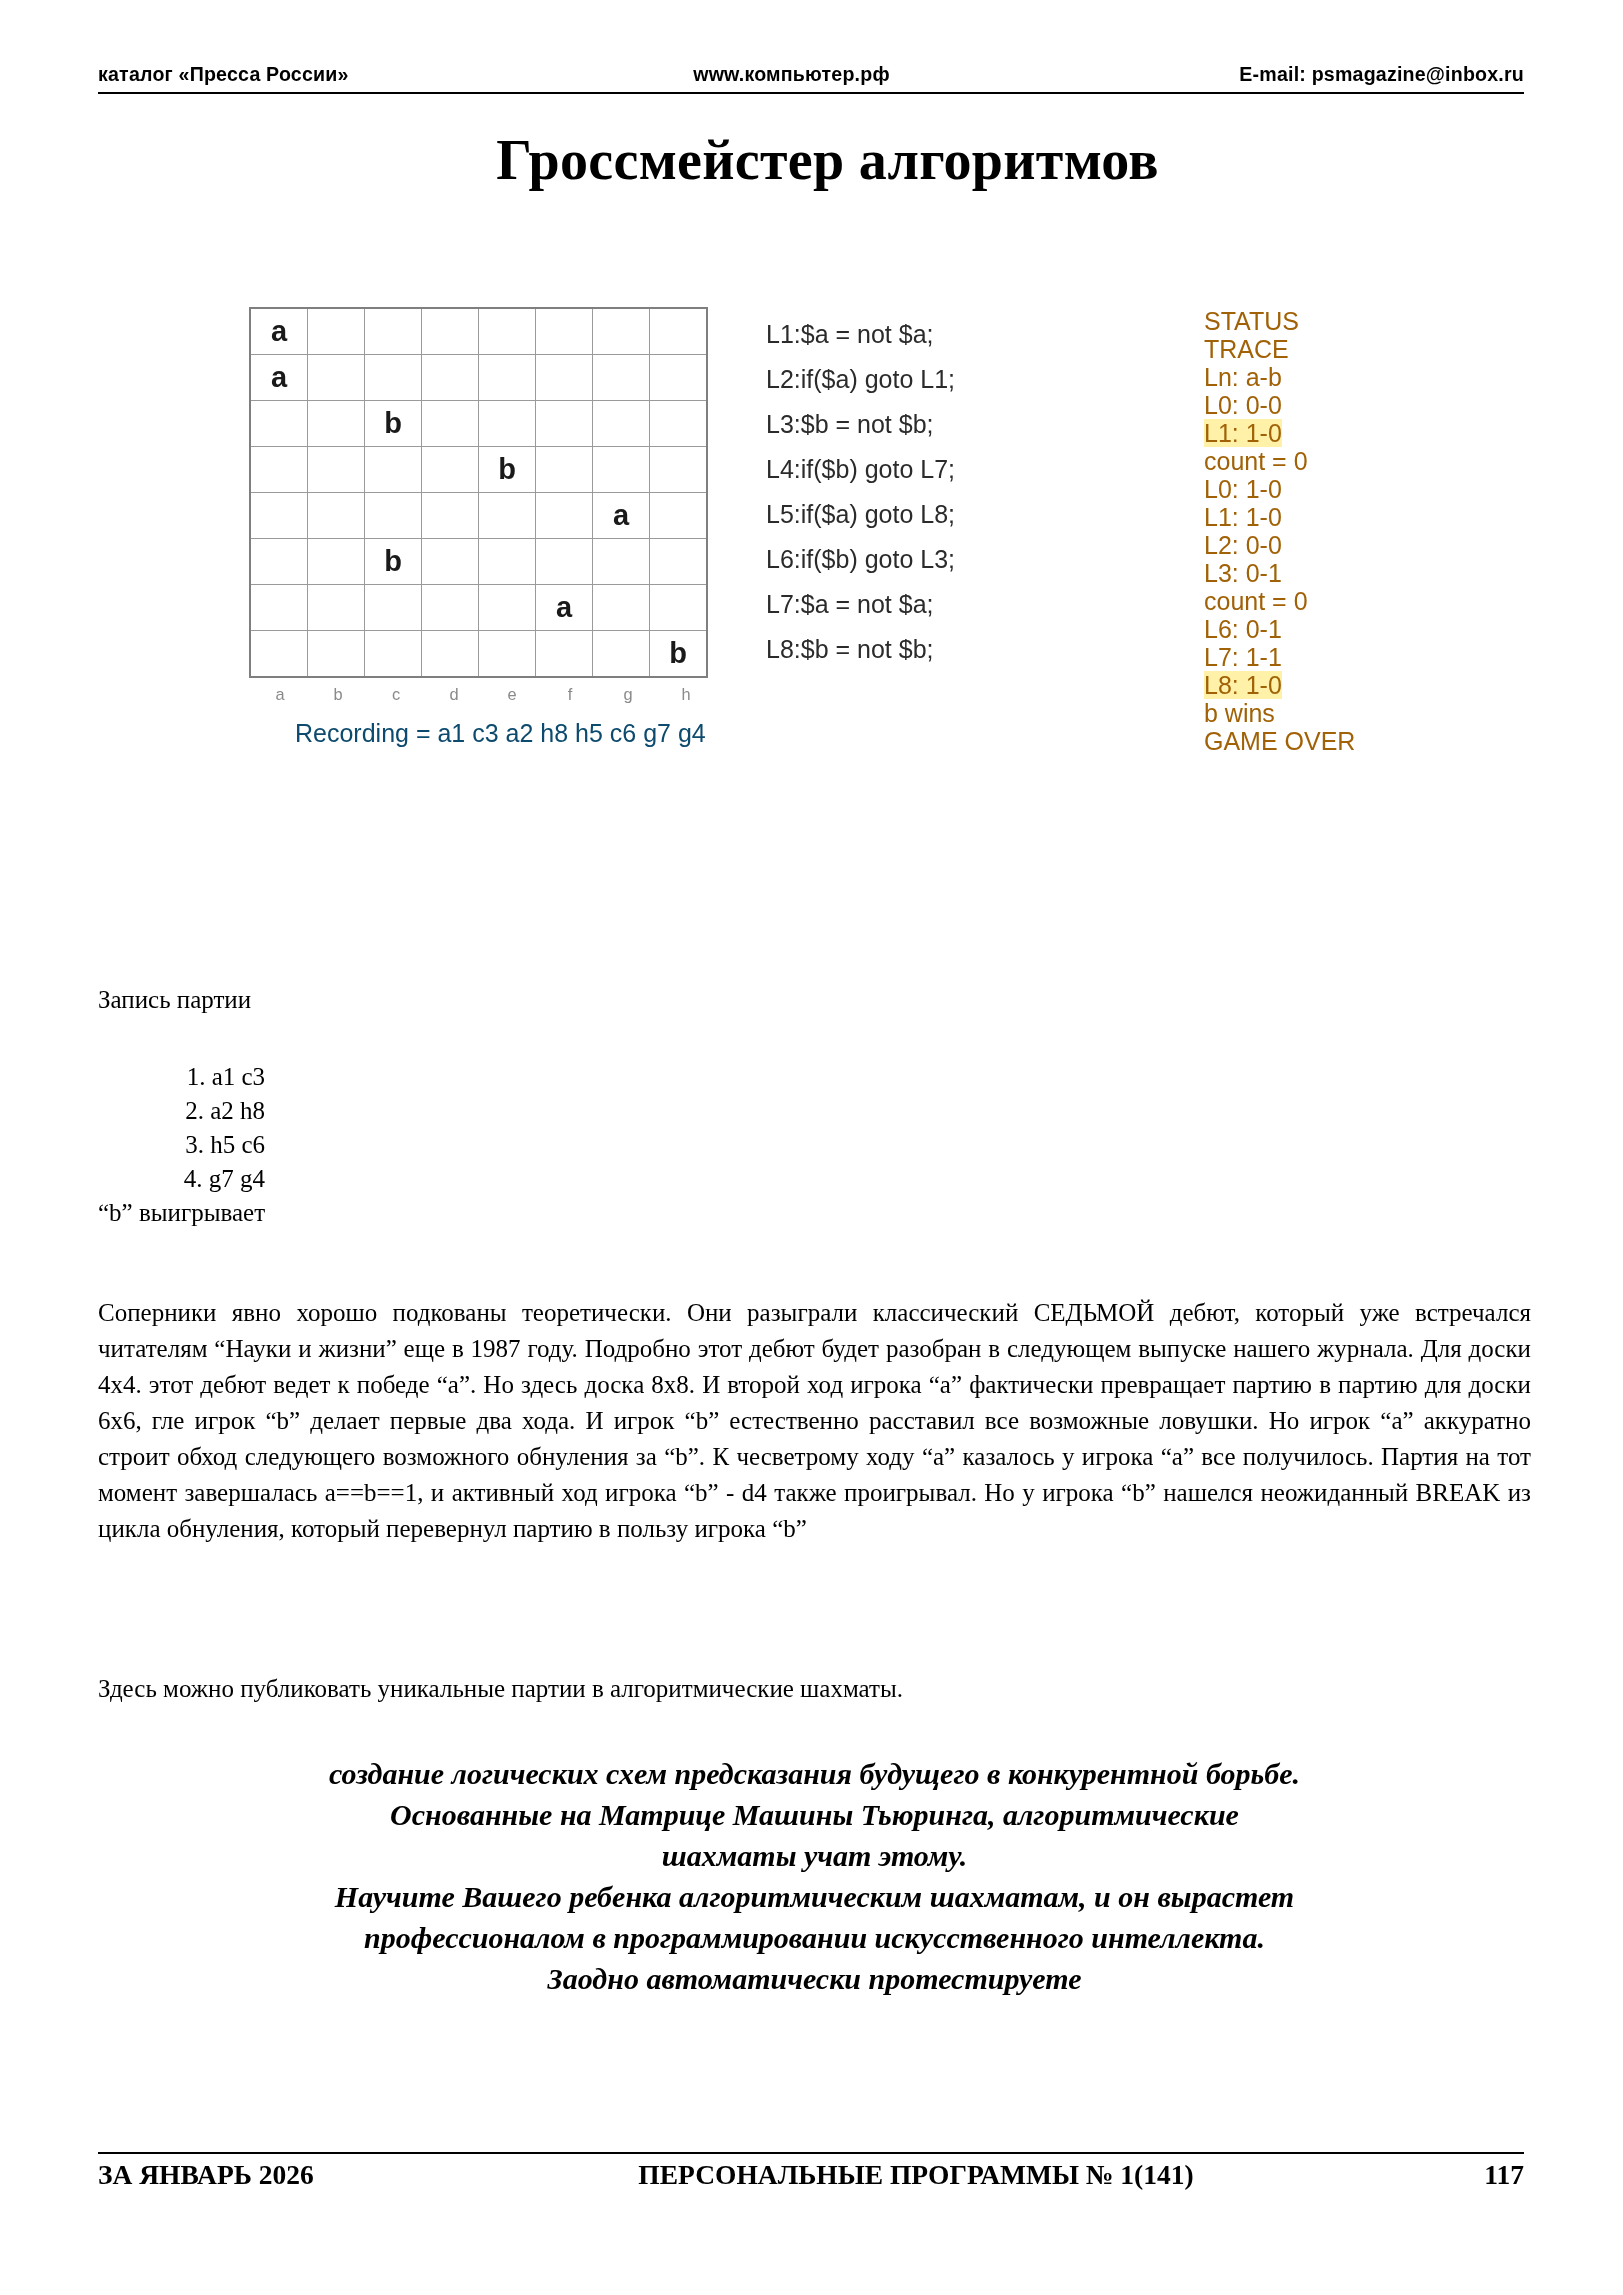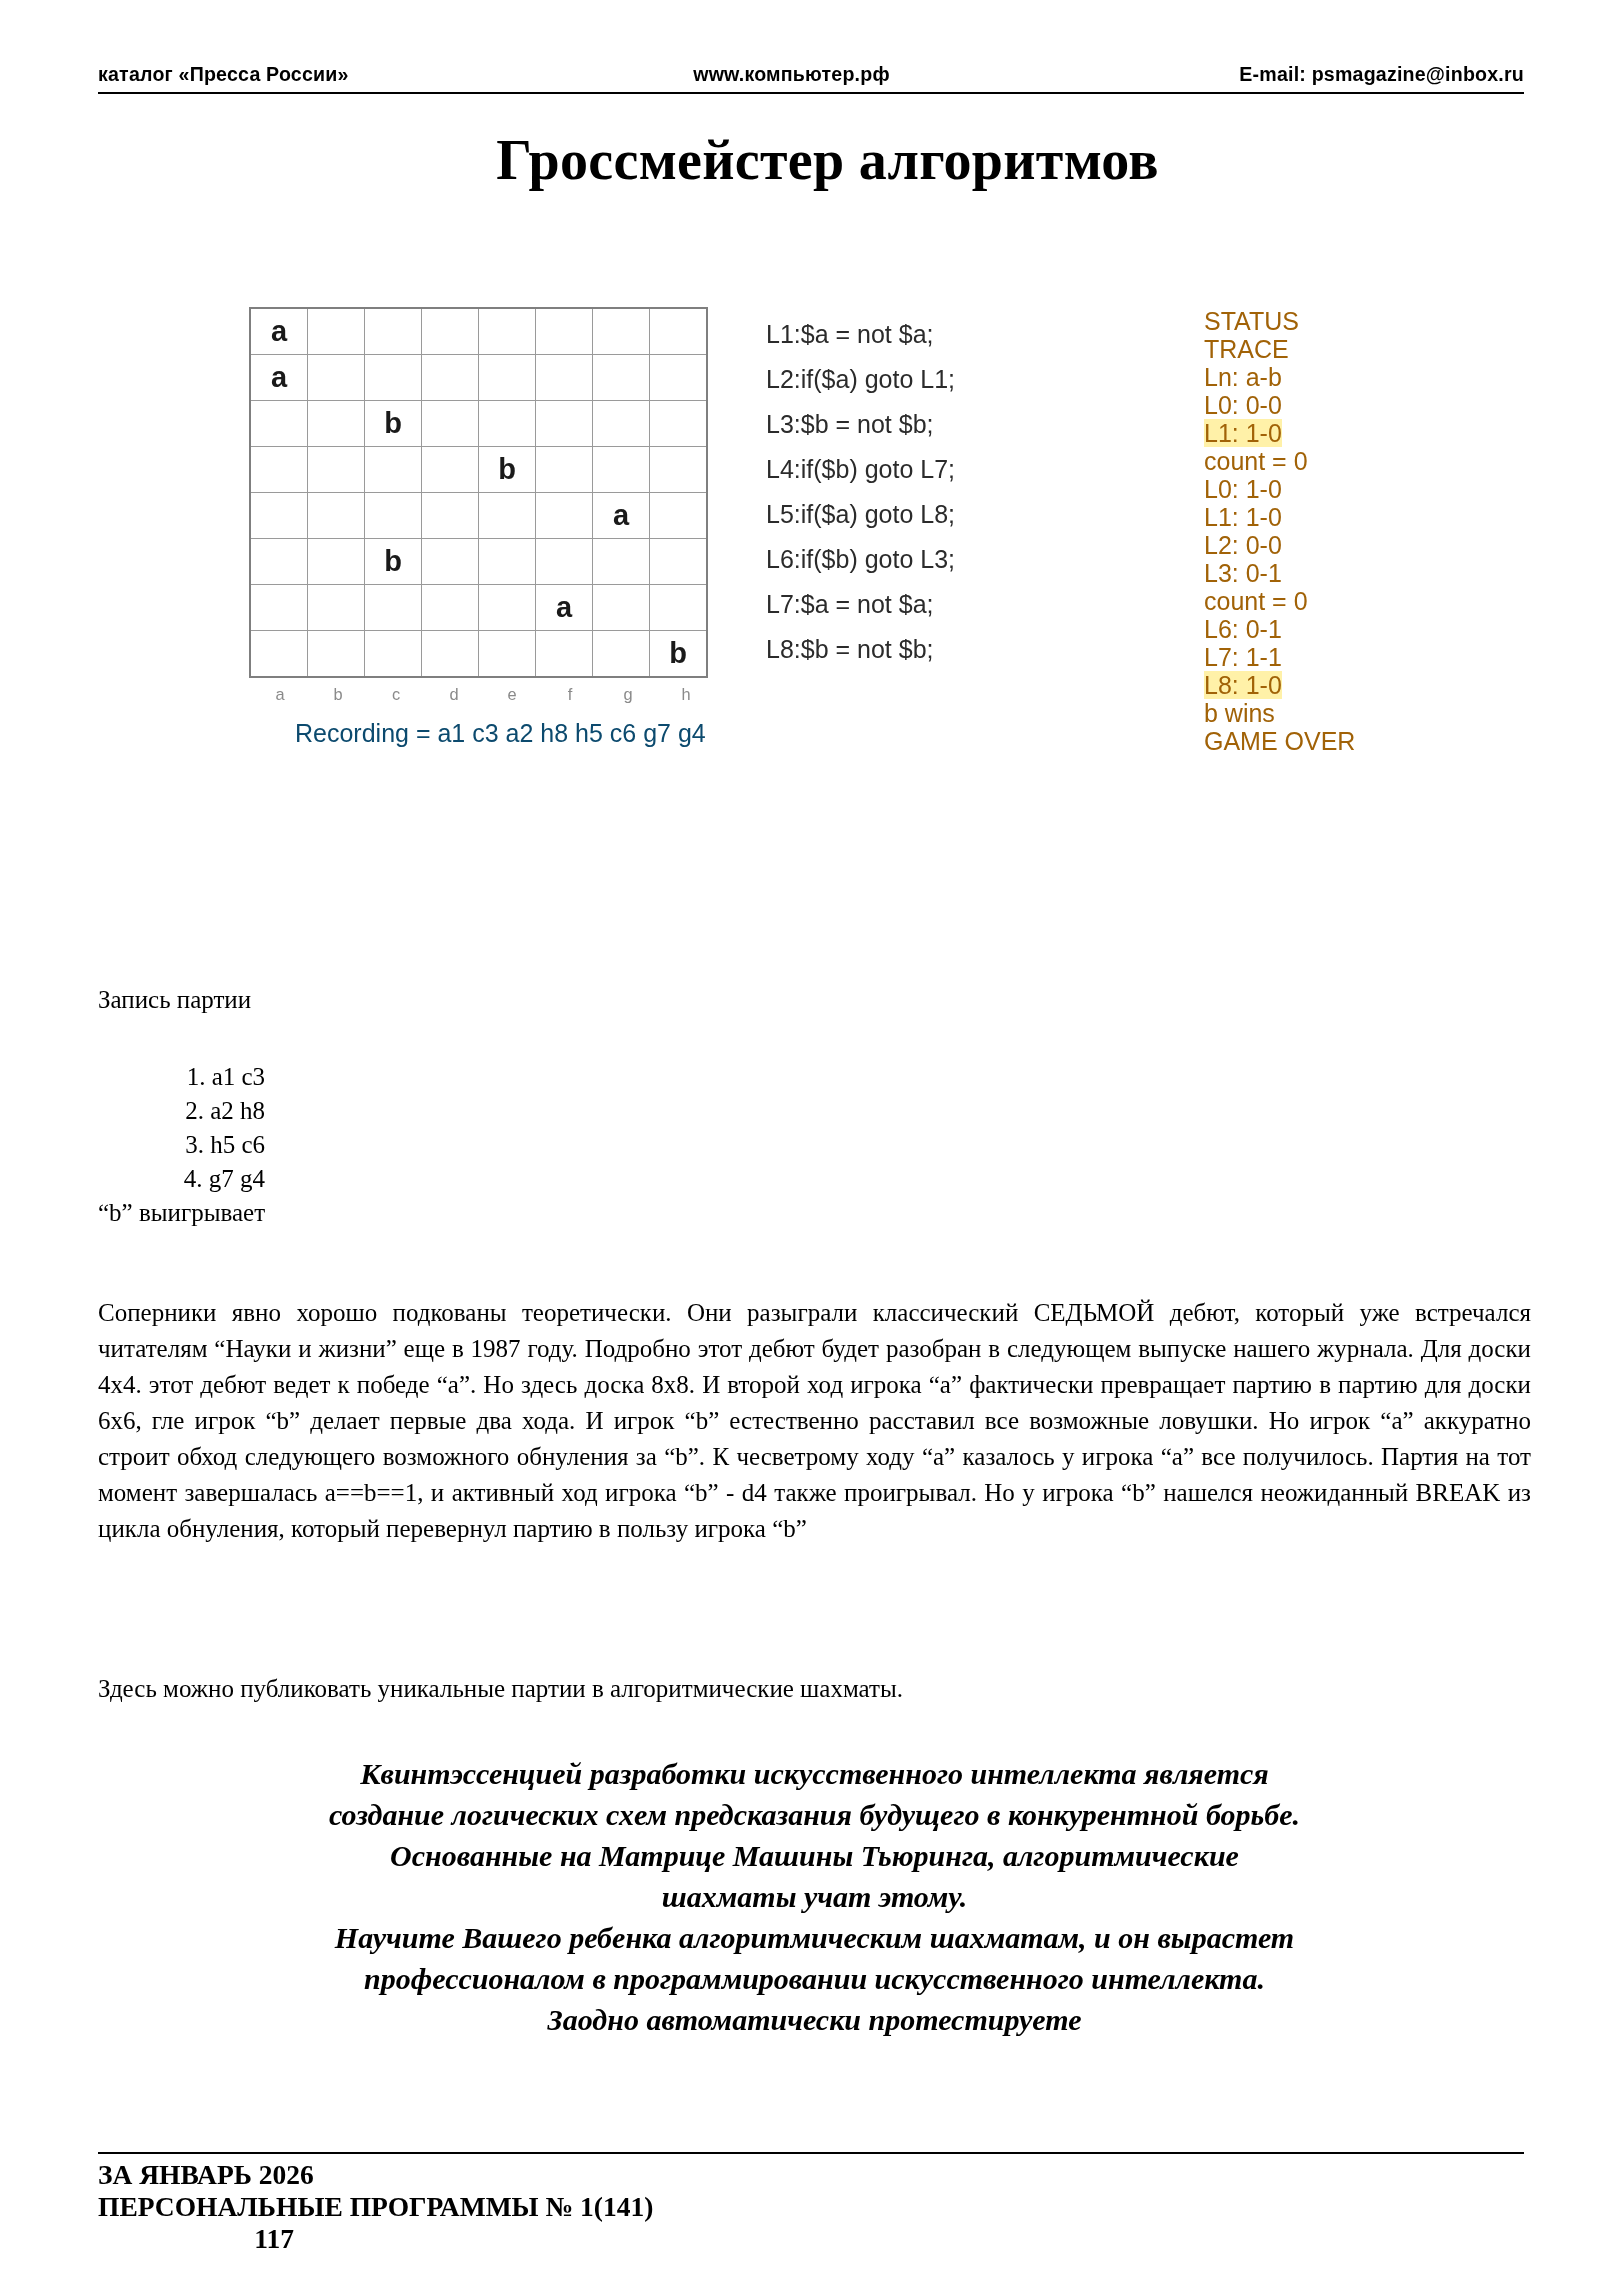--- a/index.html
+++ b/index.html
@@ -190,21 +190,20 @@
   .footer {
     position: absolute;
     left: 98px;
     top: 2159px;
     width: 1426px;
     display: flex;
     align-items: baseline;
     font-family: "Liberation Serif", serif;
     font-weight: bold;
     font-size: 27.5px;
-    flex-direction: column;
   }
   .footer .f-left { width: 406px; text-align: left; }
   .footer .f-center { flex: 1; text-align: center; }
   .footer .f-right { width: 196px; text-align: right; }
 </style>
 </head>
 <body>
 
 <div class="page">
 
@@ -356,21 +355,20 @@
       <div>3. h5 c6</div>
       <div>4. g7 g4</div>
       <div>“b” выигрывает</div>
     </div>
 
   <div class="body-block" id="para-main">Соперники явно хорошо подкованы теоретически. Они разыграли классический СЕДЬМОЙ дебют, который уже встречался читателям “Науки и жизни” еще в 1987 году. Подробно этот дебют будет разобран в следующем выпуске нашего журнала. Для доски 4x4. этот дебют ведет  к победе “a”. Но здесь доска 8x8. И второй ход игрока “a” фактически превращает партию в партию для доски 6x6, гле игрок  “b” делает первые два хода. И игрок “b” естественно расставил все возможные ловушки. Но игрок “a” аккуратно строит обход следующего возможного обнуления за “b”. К чесветрому ходу “a”  казалось у  игрока “a” все получилось. Партия на тот момент завершалась  a==b==1, и активный ход  игрока “b” - d4 также проигрывал. Но у игрока “b” нашелся неожиданный BREAK из цикла обнуления, который  перевернул партию в пользу игрока “b”</div>
 
   <div class="body-block" id="para-publish">Здесь можно публиковать уникальные партии в алгоритмические шахматы.</div>
 
   <div class="bold-italic-block" id="closing-block">
-      <div>Квинтэссенцией разработки искусственного интеллекта является</div>
       <div>создание логических схем предсказания будущего в конкурентной борьбе.</div>
       <div>Основанные на Матрице Машины Тьюринга, алгоритмические</div>
       <div>шахматы учат этому.</div>
       <div>Научите Вашего ребенка алгоритмическим шахматам, и он вырастет</div>
       <div>профессионалом в программировании искусственного интеллекта.</div>
       <div>Заодно автоматически протестируете</div>
     </div>
 
   <div class="footer-rule"></div>
   <div class="footer">

